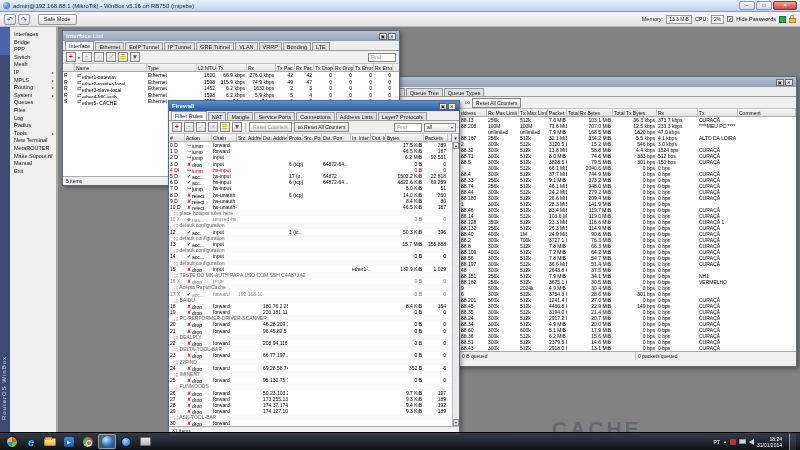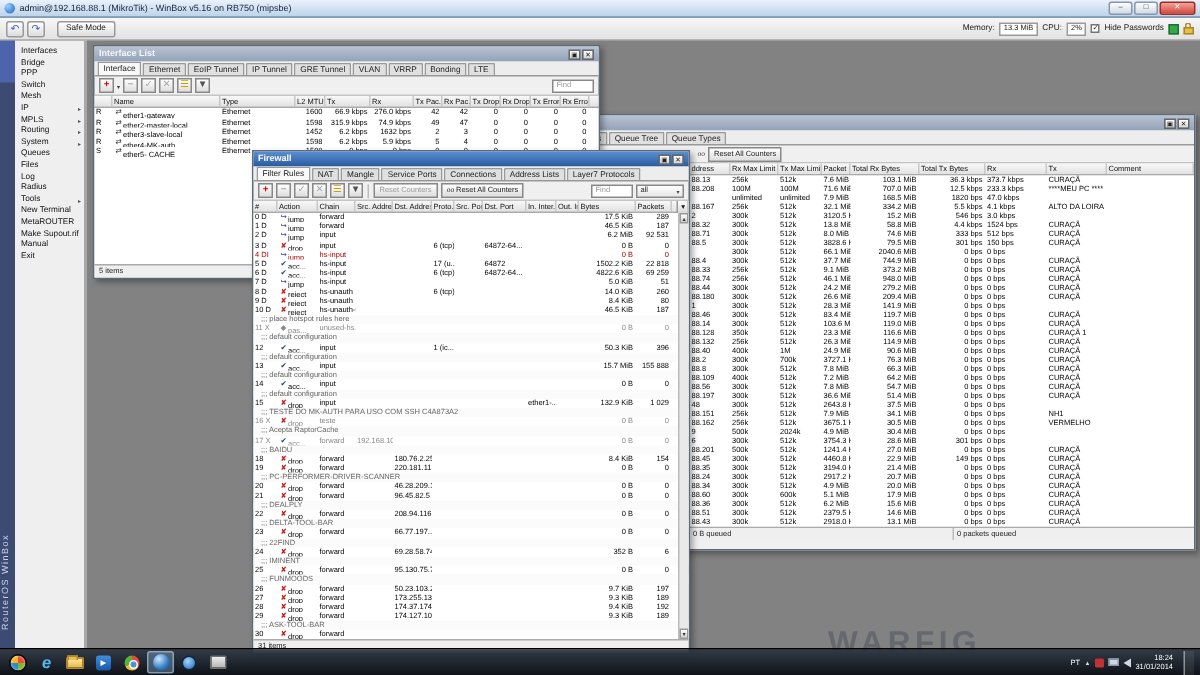--- a/index.html
+++ b/index.html
@@ -224,21 +224,21 @@
         <span>Make Supout.rif</span>
       </div>
       <div class="side-item">
         <span>Manual</span>
       </div>
       <div class="side-item">
         <span>Exit</span>
       </div>
     </div>
 
-  <div class="wm">WARFIG</div>
+  <div class="wm">CACHE</div>
 
   <div class="win" id="queueWin" style="left:230px;top:76px;width:567px;height:291px;z-index:3;">
     <div class="wt inact">
       <span>Queue List</span>
       <span class="b">
         <span class="sq">▣</span>
         <span class="sq">✕</span>
       </span>
     </div>
     <div class="tabs" id="queueTabs" style="padding-left:163px;">

